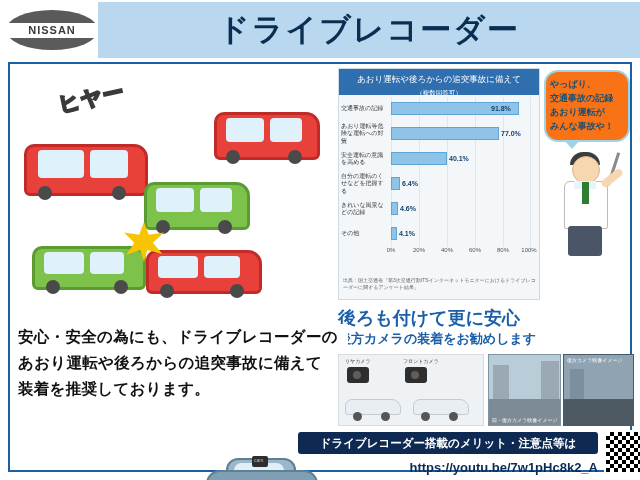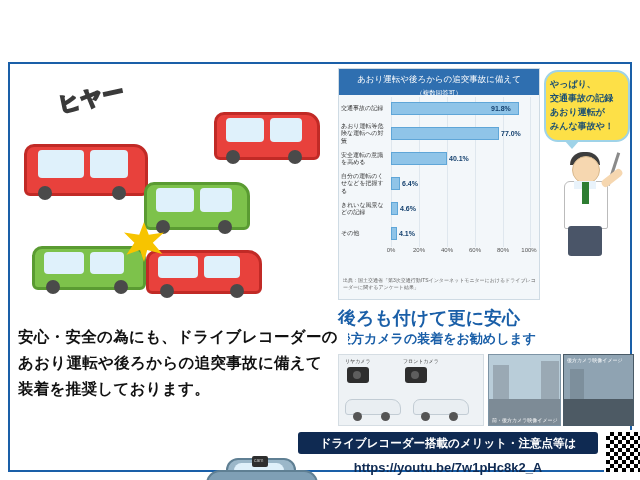--- a/index.html
+++ b/index.html
@@ -37,21 +37,21 @@
   .clabel{position:absolute;left:2px;top:0;width:48px;height:24px;font-size:6px;color:#333;line-height:7.5px;display:flex;align-items:center;text-align:left;}
   .cbar{position:absolute;left:52px;top:5px;height:13px;background:#8fc4e8;border:1px solid #5fa6d8;box-sizing:border-box;}
   .cval{position:absolute;top:5px;font-size:7px;color:#14406e;font-weight:bold;line-height:13px;}
   .cgrid{position:absolute;left:52px;top:0;width:140px;height:150px;}
   .cgrid span{position:absolute;top:0;width:1px;height:150px;background:#dfe7ee;}
   .caxis{position:absolute;left:52px;top:150px;width:140px;height:12px;}
   .caxis b{position:absolute;top:0;font-size:6px;color:#555;font-weight:normal;transform:translateX(-50%);}
   .csrc{position:absolute;left:4px;top:208px;width:196px;font-size:5px;color:#666;line-height:7px;}
 
   
-  .bubble{position:absolute;left:534px;top:6px;width:86px;height:72px;background:#fde047;border:2px solid #9fd3e8;border-radius:14px;box-sizing:border-box;padding:5px 4px;}
+  .bubble{position:absolute;left:534px;top:6px;width:86px;height:72px;background:#f97316;border:2px solid #9fd3e8;border-radius:14px;box-sizing:border-box;padding:5px 4px;}
   .bubble p{margin:0;font-size:9px;color:#1b4f72;line-height:14px;font-weight:bold;text-align:left;}
   .bubble .tail{position:absolute;left:18px;bottom:-9px;width:0;height:0;border-left:8px solid transparent;border-right:8px solid transparent;border-top:9px solid #9fd3e8;}
   .person{position:absolute;left:546px;top:86px;width:62px;height:110px;}
   .p-head{position:absolute;left:16px;top:6px;width:26px;height:26px;border-radius:50%;background:#f6d7b0;border:1px solid #d8b98e;}
   .p-hair{position:absolute;left:14px;top:2px;width:30px;height:13px;border-radius:15px 15px 0 0;background:#3d3d3d;}
   .p-body{position:absolute;left:8px;top:31px;width:42px;height:46px;background:#ffffff;border:1px solid #bbb;border-radius:6px 6px 2px 2px;}
   .p-tie{position:absolute;left:26px;top:32px;width:7px;height:22px;background:#2e7d32;}
   .p-collar{position:absolute;left:18px;top:31px;width:22px;height:8px;background:#e9f3fb;}
   .p-legs{position:absolute;left:12px;top:76px;width:34px;height:30px;background:#4a5568;border-radius:3px;}
   .p-arm{position:absolute;left:44px;top:24px;width:24px;height:8px;background:#f6d7b0;transform:rotate(-38deg);border-radius:4px;}
@@ -77,39 +77,48 @@
   .mini-car{position:absolute;bottom:4px;width:54px;height:26px;}
   .mini-car .b{position:absolute;left:0;bottom:6px;width:54px;height:14px;border-radius:7px 9px 3px 3px;background:#e9eef2;border:1px solid #c2ccd4;}
   .mini-car .w{position:absolute;bottom:0;width:9px;height:9px;border-radius:50%;background:#555;}
   .road{position:absolute;left:0;bottom:0;width:100%;height:26px;background:#7d8b96;}
   .sky{position:absolute;left:0;top:0;width:100%;height:46px;background:#b9cdd9;}
   .bldg{position:absolute;background:#9aa9b4;}
 
   
   .url-band{position:absolute;left:288px;top:368px;width:300px;height:22px;background:#0f2a52;border-radius:3px;}
   .url-band span{display:block;color:#ffffff;font-size:11.5px;line-height:22px;text-align:center;font-weight:bold;}
-  .url-text{position:absolute;left:288px;top:396px;width:300px;text-align:center;font-size:13px;color:#0f2a52;font-weight:bold;}
+  .url-text{position:absolute;left:288px;top:396px;width:300px;text-align:right;font-size:13px;color:#0f2a52;font-weight:bold;}
   .qr{position:absolute;left:594px;top:366px;width:40px;height:40px;background:
       repeating-linear-gradient(90deg,#000 0 4px,#fff 4px 8px),
       repeating-linear-gradient(0deg,#000 0 4px,#fff 4px 8px);
       background-blend-mode:difference;border:2px solid #fff;}
 
   
   .bluecar{position:absolute;left:190px;top:390px;width:120px;height:62px;}
   .bluecar .body{position:absolute;left:6px;top:16px;width:108px;height:34px;background:#7f9fb5;border-radius:14px 14px 6px 6px;border:2px solid #5f7f93;}
   .bluecar .cab{position:absolute;left:26px;top:4px;width:66px;height:22px;background:#9bb7c9;border-radius:12px 12px 0 0;border:2px solid #5f7f93;}
   .bluecar .glass{position:absolute;left:34px;top:9px;width:50px;height:15px;background:#dff0fa;border-radius:8px;}
   .bluecar .dcam{position:absolute;left:52px;top:2px;width:16px;height:11px;background:#2e2e2e;border-radius:2px;}
   .bluecar .dcam:after{content:"cam";position:absolute;left:2px;top:1px;font-size:5px;color:#bbb;}
 </style>
 </head>
 <body>
 
 <div class="page">
 
+  <div class="header">
+    <div class="nissan-logo">
+      <div class="circle"></div>
+      <div class="bar"></div>
+      <div class="txt">NISSAN</div>
+    </div>
+    <div class="header-band"></div>
+    <div class="header-title">ドライブレコーダー</div>
+  </div>
 
   <div class="board">
 
     <div class="cars">
       <div class="hiya">ヒヤー</div>
 
       <div class="car" style="left:0;top:52px;width:128px;height:84px;">
         <div class="body" style="left:4px;top:20px;width:118px;height:46px;background:#e8413c;border:3px solid #c12a26;"></div>
         <div class="window" style="left:18px;top:26px;width:46px;height:28px;"></div>
         <div class="window" style="left:70px;top:26px;width:38px;height:28px;"></div>

